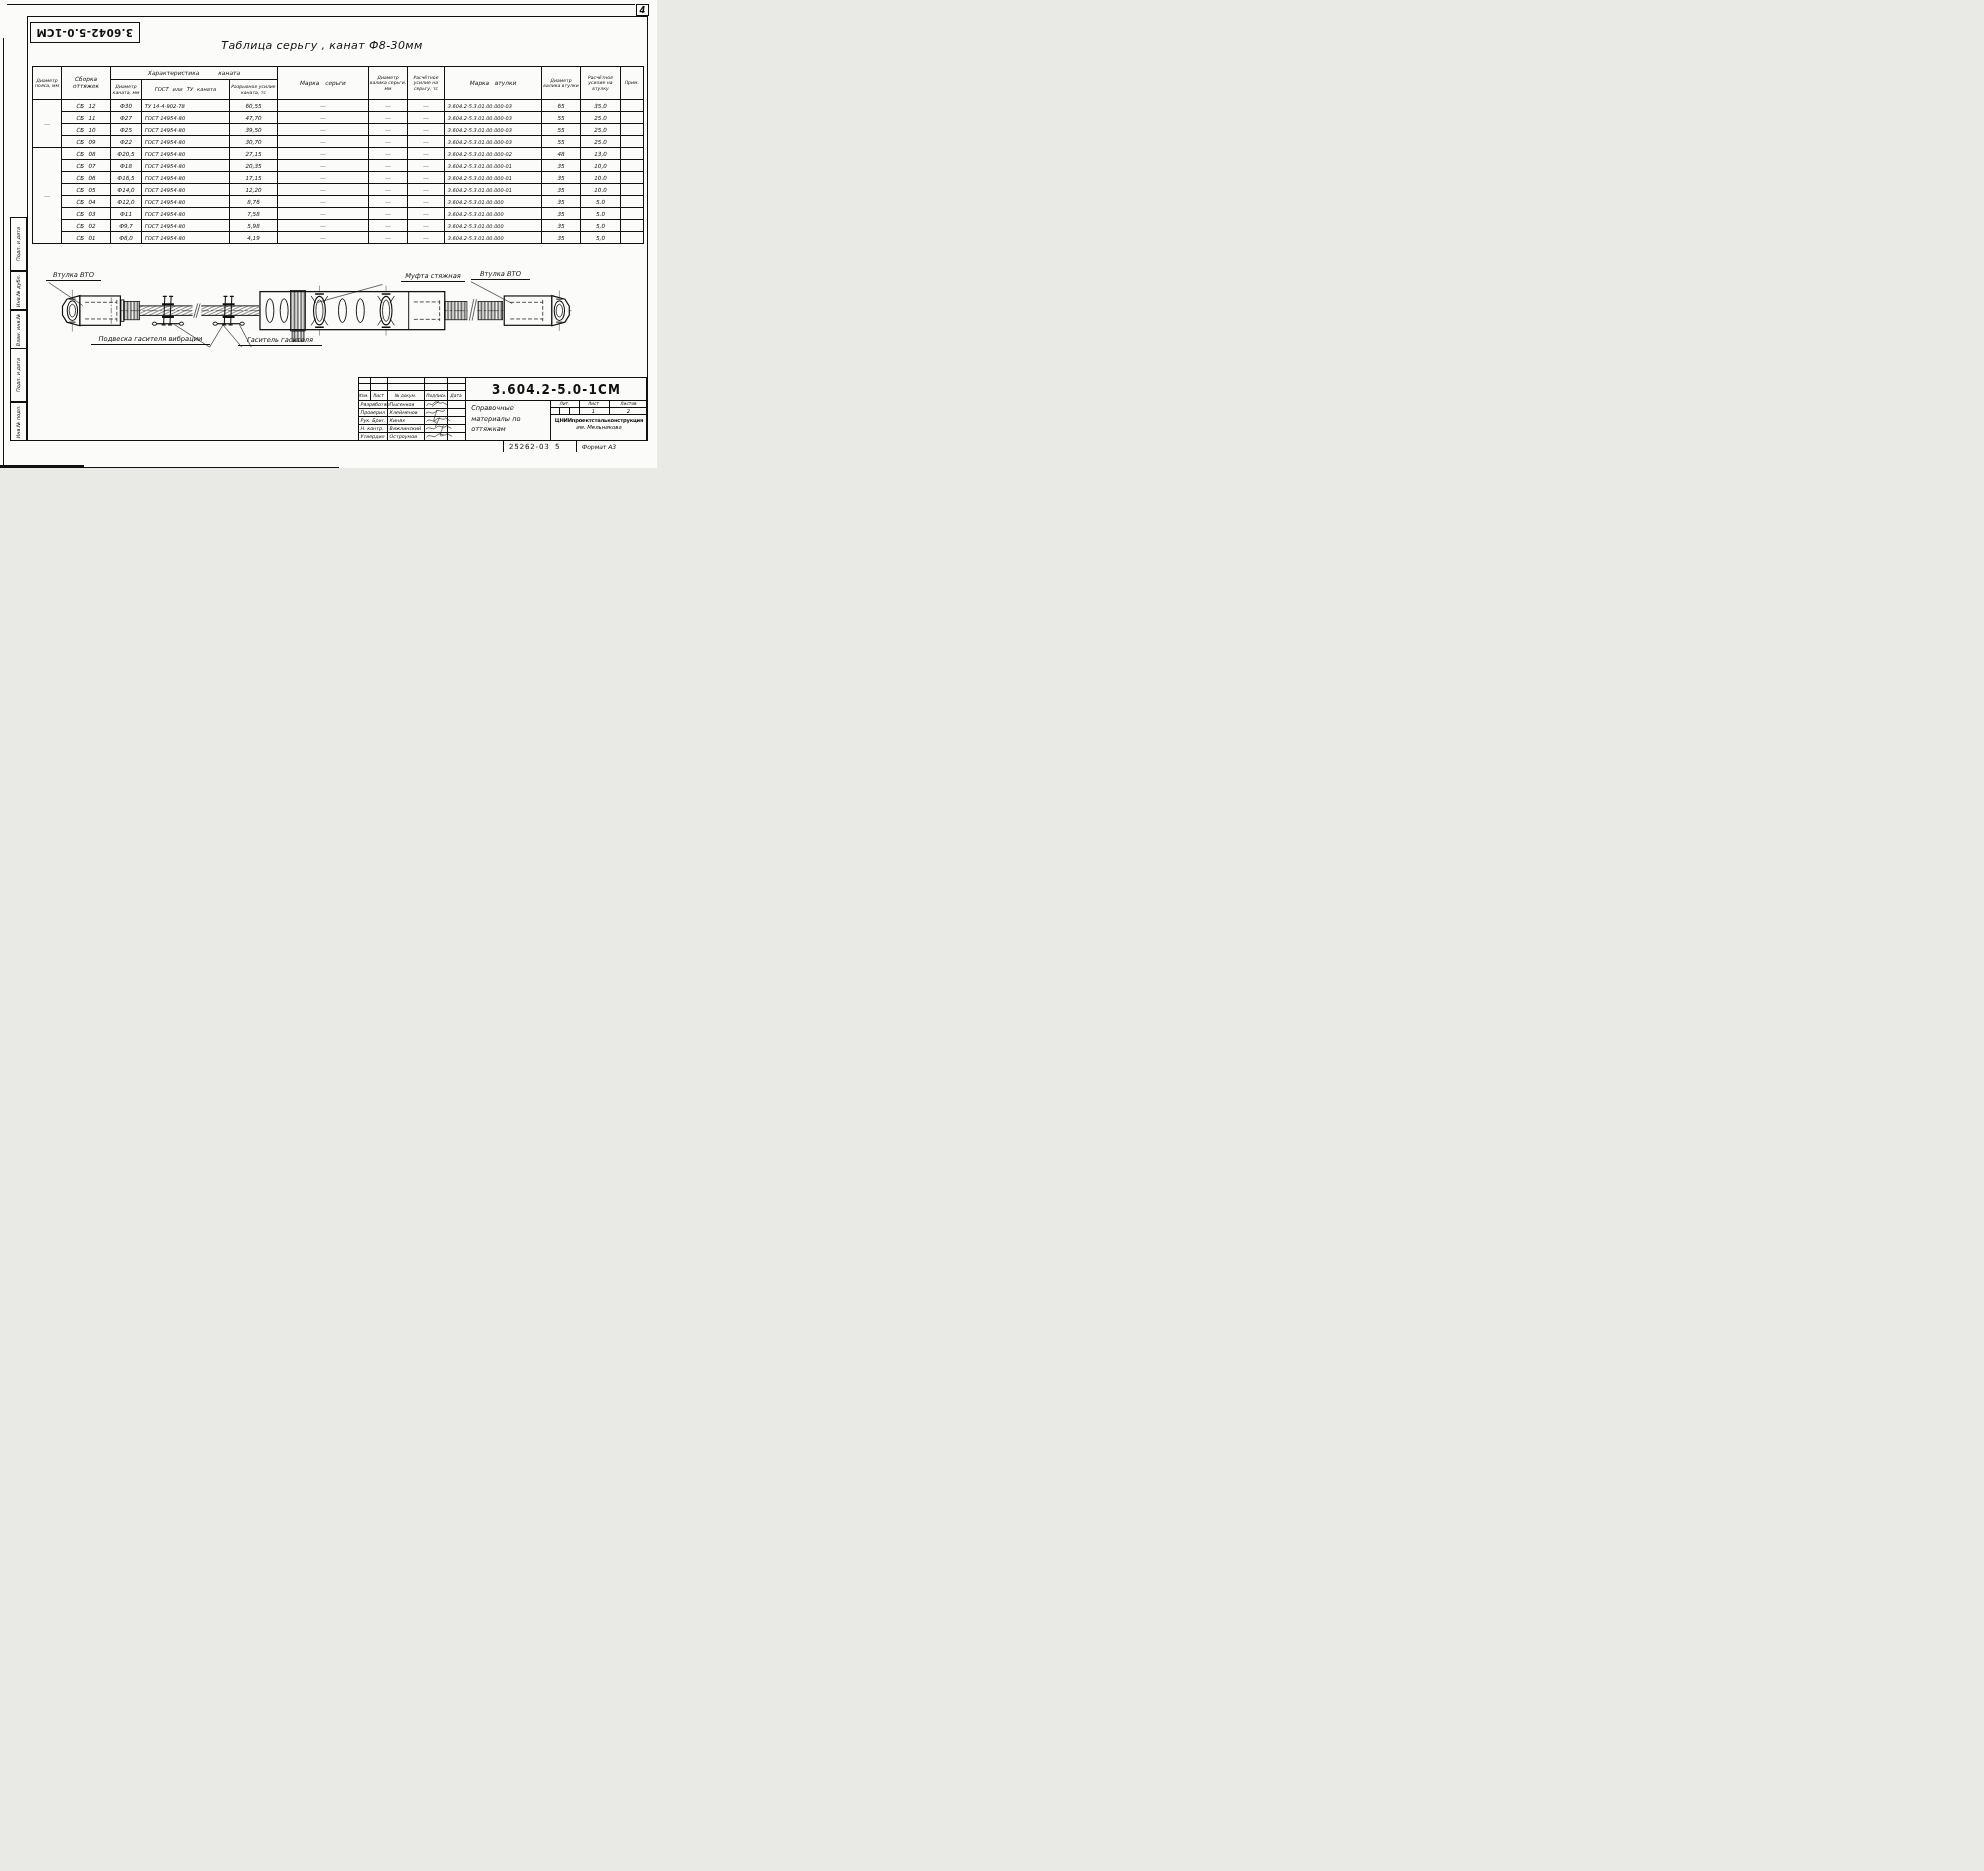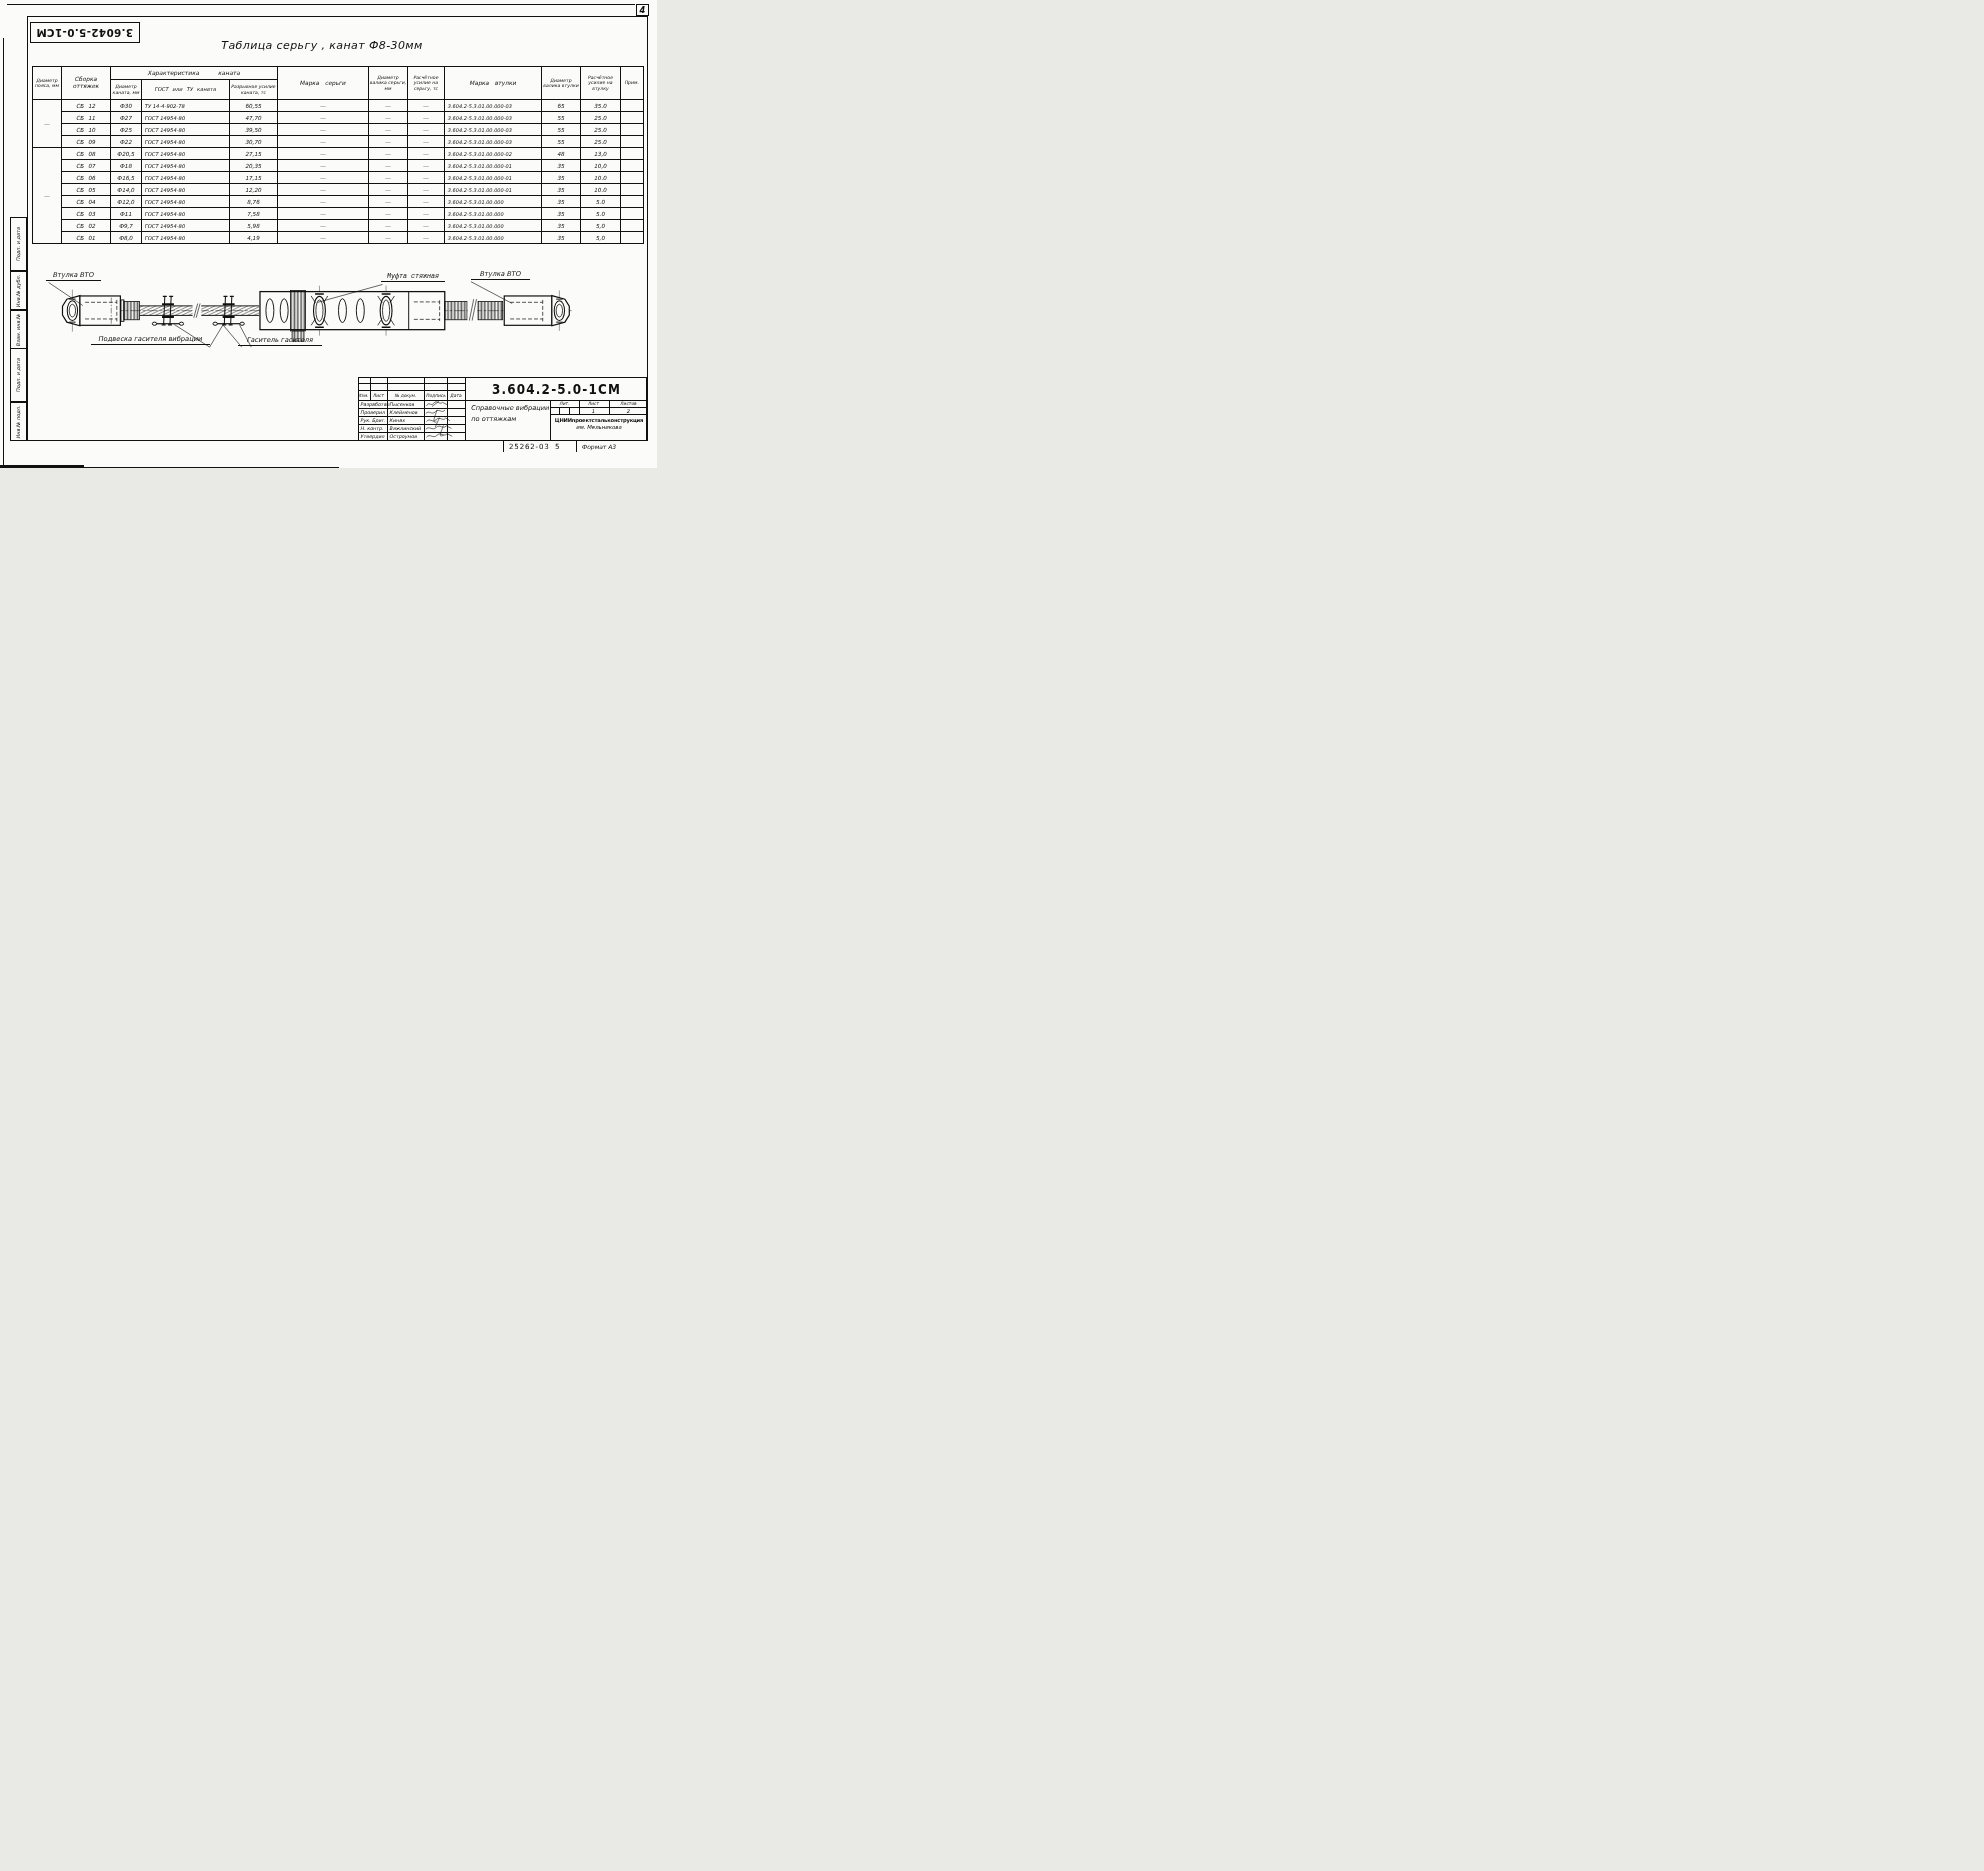--- a/index.html
+++ b/index.html
@@ -380,21 +380,21 @@
 
       <path d="M54 92 L140 150" stroke-width="1.6"></path>
       <path d="M896 97 L733 142" stroke-width="1.6"></path>
       <path d="M1119 90 L1223 145" stroke-width="1.6"></path>
       <path d="M460 255 L371 198 M460 255 L496 195" stroke-width="1.6"></path>
       <path d="M541 255 L493 198 M565 255 L535 198" stroke-width="1.6"></path>
     </g>
   </svg>
 
   <div class="dlabel" style="left:46px;top:271px;width:55px;">Втулка ВТО</div>
-  <div class="dlabel" style="left:381px;top:272px;width:64px;font-family:Liberation Mono, monospace;">Муфта стяжная</div>
+  <div class="dlabel" style="left:401px;top:272px;width:64px;">Муфта стяжная</div>
   <div class="dlabel" style="left:471px;top:270px;width:59px;">Втулка ВТО</div>
   <div class="dlabel" style="left:91px;top:335px;width:119px;text-align:center;">Подвеска  гасителя вибрации</div>
   <div class="dlabel" style="left:238px;top:336px;width:84px;">Гаситель  гасителя</div>
 
   <div class="abs" style="left:358px;top:377px;width:289px;height:64px;border:1.1px solid #101010;box-sizing:border-box;"></div>
 
   <div class="ln" style="left:370px;top:377px;width:0.8px;height:23px;"></div>
   <div class="ln" style="left:387px;top:377px;width:0.8px;height:64px;"></div>
   <div class="ln" style="left:424px;top:377px;width:0.8px;height:64px;"></div>
   <div class="ln" style="left:447px;top:377px;width:0.8px;height:64px;"></div>
@@ -437,21 +437,21 @@
       <path d="M6 14 C12 2 16 18 24 8 S38 14 46 6 L58 12 M20 16 L36 4"></path>
       <path d="M4 34 C12 24 18 40 28 30 S44 36 52 26 M32 26 C24 48 20 60 30 56"></path>
       <path d="M6 54 C14 44 20 60 30 50 S46 56 54 46 L64 52 M38 46 L28 68"></path>
       <path d="M4 74 C12 64 20 80 30 70 S46 76 56 66 L68 72 M48 66 C40 88 36 96 48 90"></path>
       <path d="M6 94 C14 84 22 100 32 90 S48 96 58 86 L70 92"></path>
     </g>
   </svg>
 
   <div class="docnum">3.604.2-5.0-1СМ</div>
 
-  <div class="doctitle">Справочные вибрации по оттяжкам</div>
+  <div class="doctitle">Справочные материалы по оттяжкам</div>
   <div class="tbh" style="left:550px;top:400px;width:29px;height:7.1px;">Лит.</div>
   <div class="tbh" style="left:579px;top:400px;width:29px;height:7.1px;">Лист</div>
   <div class="tbh" style="left:609px;top:400px;width:39px;height:7.1px;">Листов</div>
   <div class="val" style="left:579px;top:407px;width:29px;height:7.1px;">1</div>
   <div class="val" style="left:609px;top:407px;width:39px;height:7.1px;">2</div>
   <div class="org">
     <div>ЦНИИпроектстальконструкция</div>
     <div class="l2">им. Мельникова</div>
   </div>
 

